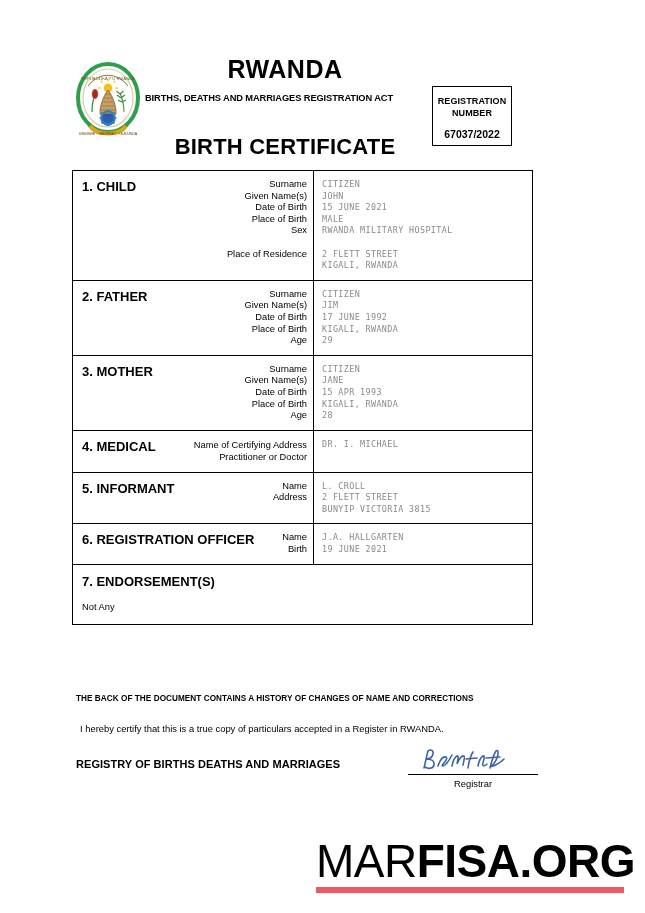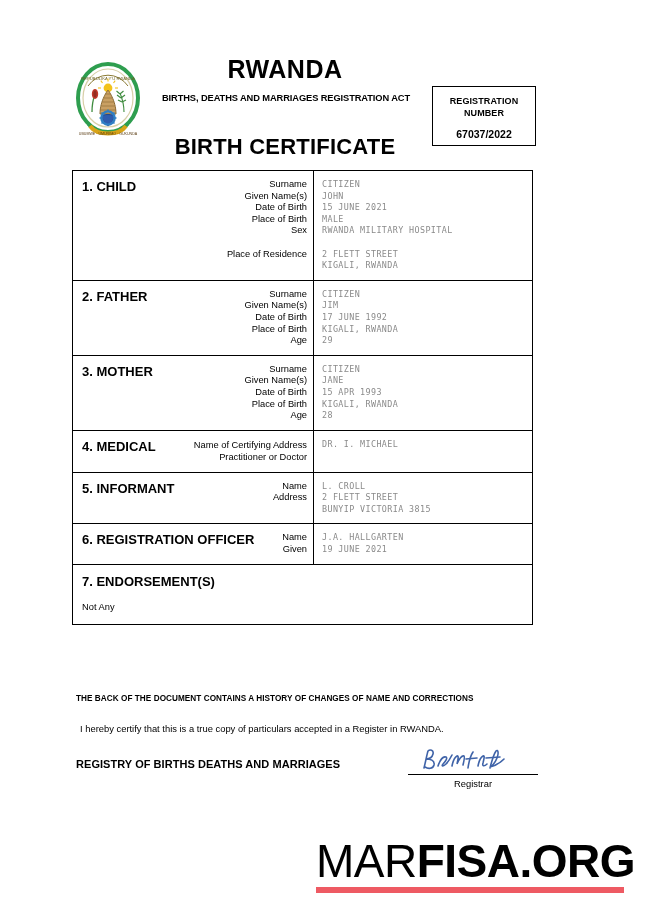--- a/index.html
+++ b/index.html
@@ -35,39 +35,38 @@
     width: 270px;
     text-align: center;
     font-size: 25px;
     font-weight: bold;
     letter-spacing: 0.5px;
   }
   .title-act {
     position: absolute;
     left: 145px; top: 93px;
     width: 282px;
-    text-align: center;
     font-size: 9.3px;
     font-weight: bold;
     letter-spacing: -0.1px;
   }
   .title-cert {
     position: absolute;
     left: 150px; top: 134px;
     width: 270px;
     text-align: center;
     font-size: 22px;
     font-weight: bold;
     letter-spacing: 0.2px;
   }
 
   .regbox {
     position: absolute;
     left: 432px; top: 86px;
-    width: 104px; height: 60px;
+    width: 80px; height: 60px;
     border: 1.6px solid #000;
     box-sizing: border-box;
     text-align: center;
   }
   .regbox .rb-label {
     font-size: 9px;
     font-weight: bold;
     line-height: 12px;
     margin-top: 8px;
     letter-spacing: 0.1px;
@@ -393,21 +392,21 @@
       <span class="val">2 FLETT STREET</span>
       <span class="val">BUNYIP VICTORIA 3815</span>
     </div>
   </div>
 
   <div class="row">
     <div class="col-left">
       <div class="sec-title">6. REGISTRATION OFFICER</div>
       <div class="labels">
         <span class="lbl">Name</span>
-        <span class="lbl">Given</span>
+        <span class="lbl">Birth</span>
       </div>
     </div>
     <div class="col-right">
       <span class="val">J.A. HALLGARTEN</span>
       <span class="val">19 JUNE 2021</span>
     </div>
   </div>
 
   <div class="row row-endorse">
     <div class="sec-title-full">7. ENDORSEMENT(S)</div>

